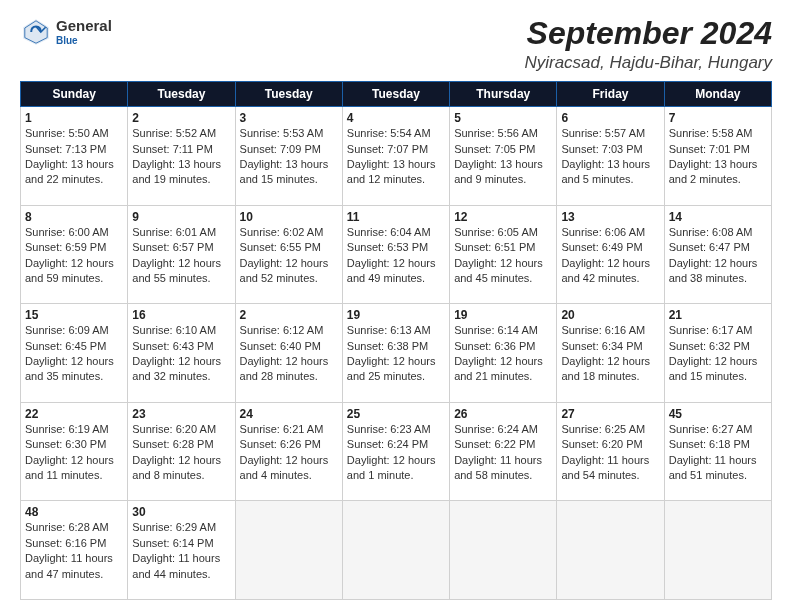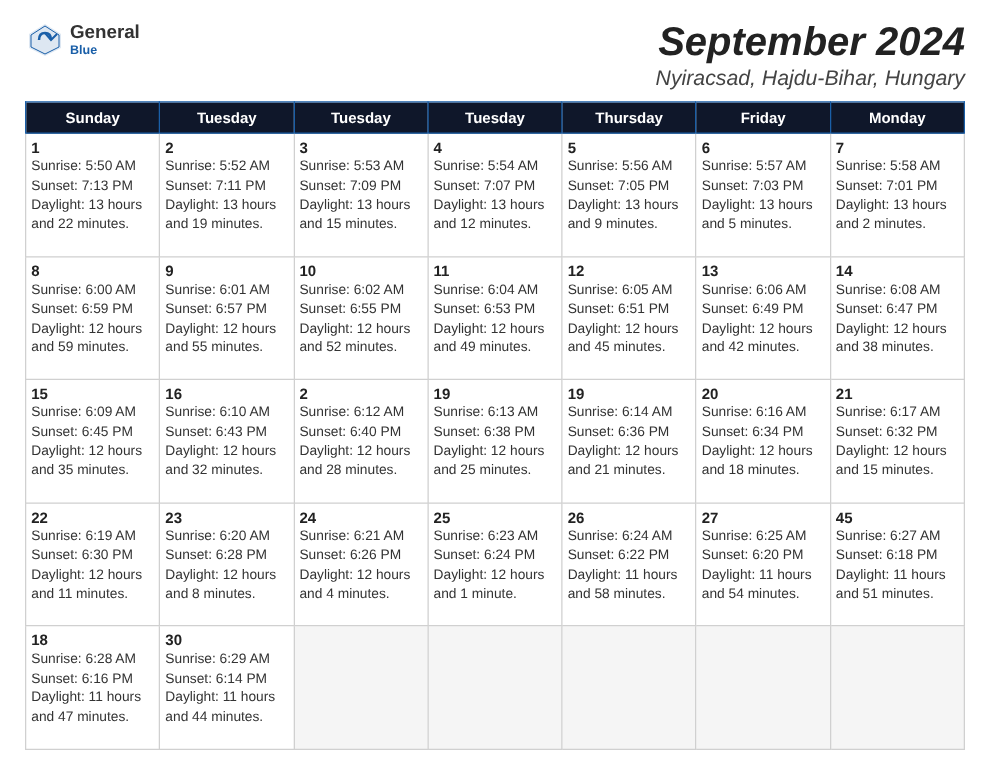--- a/index.html
+++ b/index.html
@@ -255,21 +255,21 @@
         <span class="day-number">27</span>
         <span class="day-info">Sunrise: 6:25 AM<br>Sunset: 6:20 PM<br>Daylight: 11 hours<br>and 54 minutes.</span>
       </td>
           <td>
         <span class="day-number">45</span>
         <span class="day-info">Sunrise: 6:27 AM<br>Sunset: 6:18 PM<br>Daylight: 11 hours<br>and 51 minutes.</span>
       </td>
         </tr>
         <tr style="height: 68px;">
           <td>
-        <span class="day-number">18</span>
+        <span class="day-number">48</span>
         <span class="day-info">Sunrise: 6:28 AM<br>Sunset: 6:16 PM<br>Daylight: 11 hours<br>and 47 minutes.</span>
       </td>
           <td>
         <span class="day-number">30</span>
         <span class="day-info">Sunrise: 6:29 AM<br>Sunset: 6:14 PM<br>Daylight: 11 hours<br>and 44 minutes.</span>
       </td>
           <td class="empty"></td>
           <td class="empty"></td>
           <td class="empty"></td>
           <td class="empty"></td>

